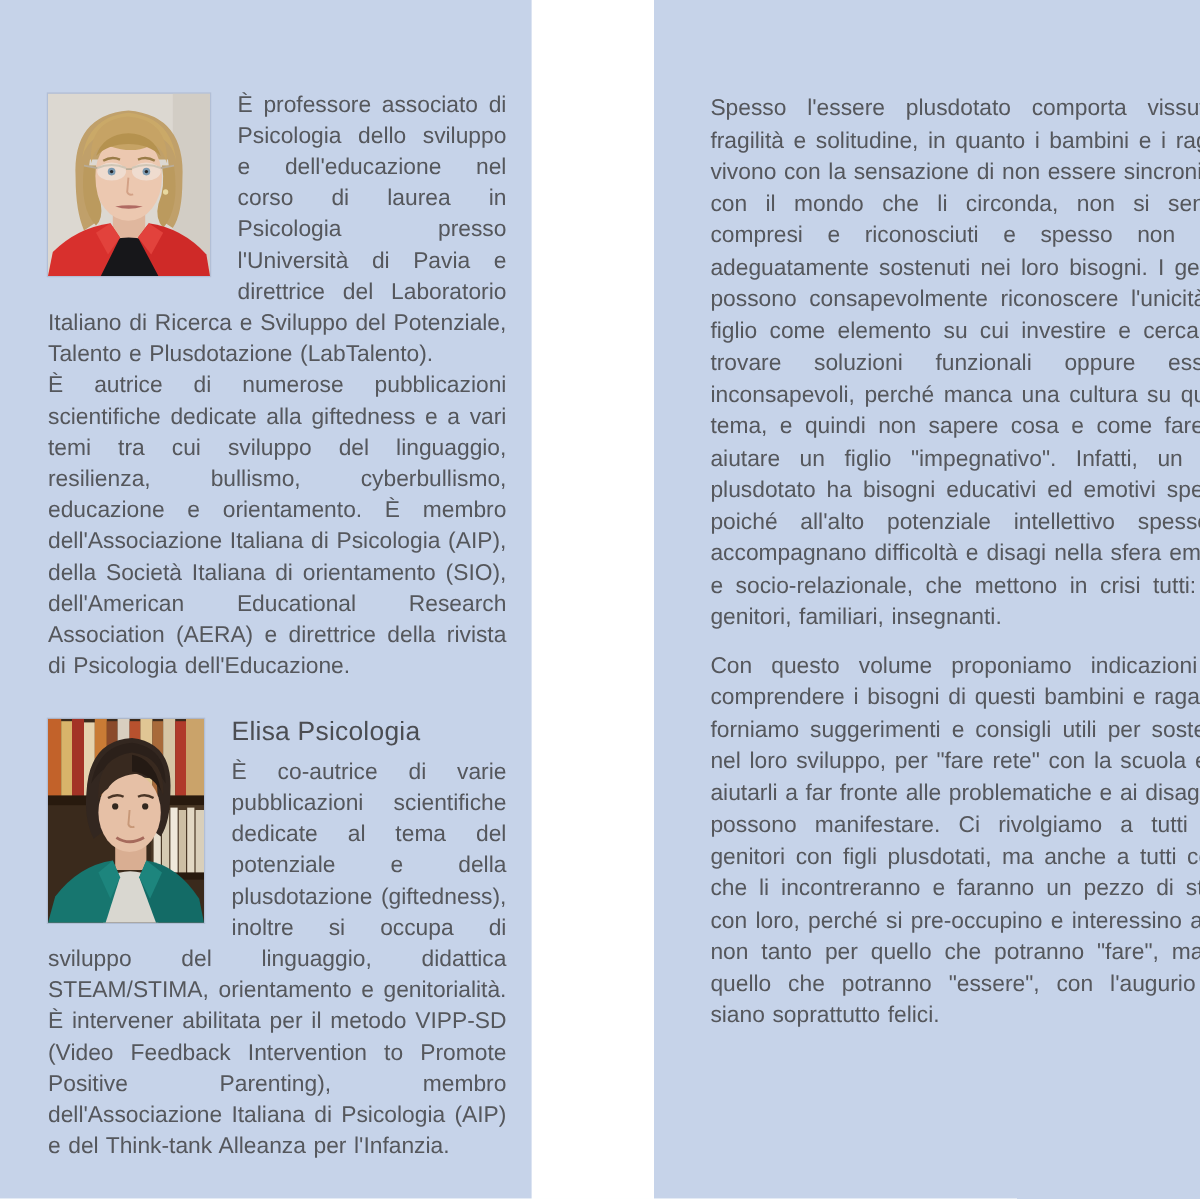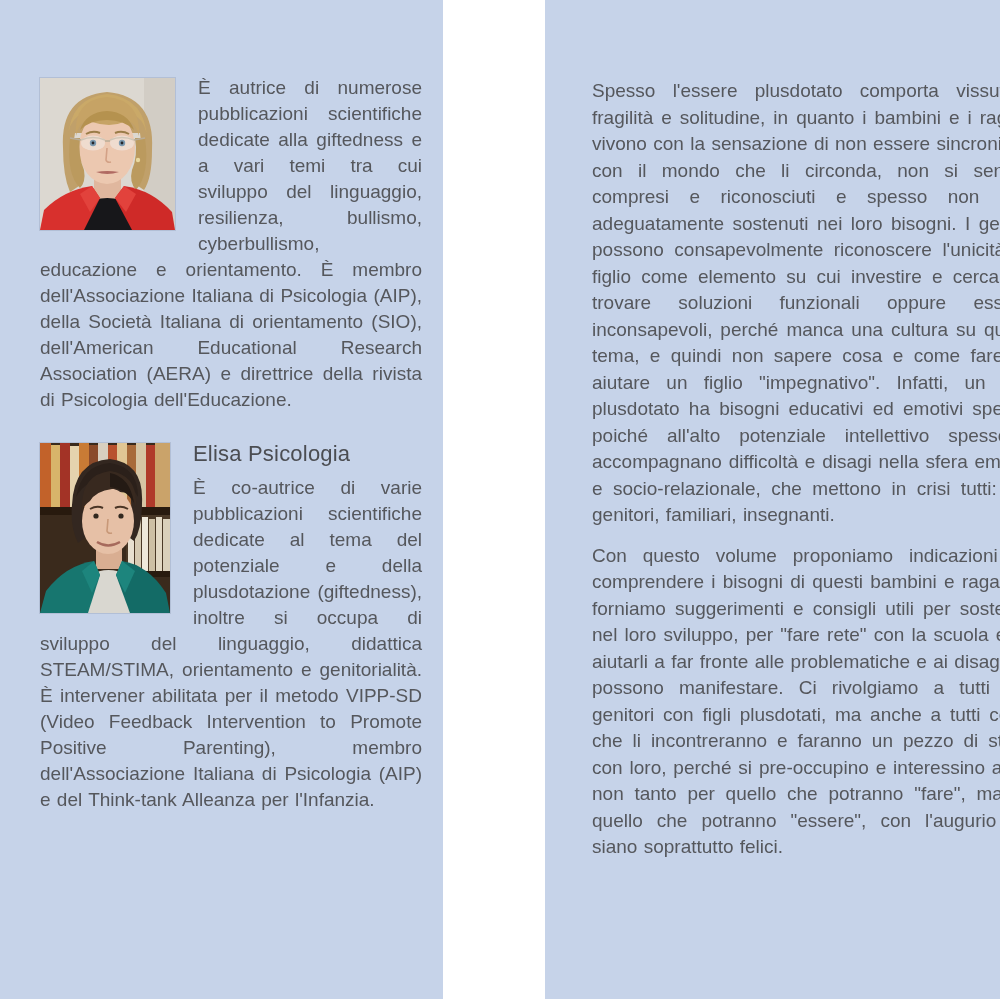--- a/index.html
+++ b/index.html
@@ -88,20 +88,21 @@
           <circle cx="98" cy="82" r="2.2" fill="#e8d9a0"></circle>
 
           <path d="M38 152 L42 126 Q67 114 93 126 L97 152 Z" fill="#17171a"></path>
 
           <path d="M0 152 L4 132 Q24 112 52 108 L60 120 L44 152 Z" fill="#d8302d"></path>
           <path d="M135 152 L132 134 Q112 112 84 108 L75 120 L92 152 Z" fill="#cf2a28"></path>
           <path d="M52 108 L60 120 L50 134 L40 116 Z" fill="#e2423c"></path>
           <path d="M84 108 L75 120 L86 134 L96 116 Z" fill="#e2423c"></path>
         </svg>
       </span>
+      <p>È professore associato di Psicologia dello sviluppo e dell'educazione nel corso di laurea in Psicologia presso l'Università di Pavia e direttrice del Laboratorio Italiano di Ricerca e Sviluppo del Potenziale, Talento e Plusdotazione (LabTalento).</p>
       <p><span>È autrice di numerose pubblicazioni scientifiche dedicate alla giftedness e a vari temi tra cui sviluppo del linguaggio, resilienza, bullismo, cyberbullismo, educazione e orientamento. È membro dell'Associazione Italiana di Psicologia (AIP), della Società Italiana di orientamento (SIO), dell'American Educational Research Association (AERA) e direttrice della rivista di </span><span class="it">Psicologia dell'Educazione.</span></p>
     </div>
 
     <div class="bio">
       <span class="bio-photo">
         <svg width="130" height="170" viewBox="0 0 130 170">
           <rect width="130" height="170" fill="#3a2a1c"></rect>
 
           <rect x="0" y="0" width="11" height="64" fill="#c2622a"></rect>
           <rect x="11" y="2" width="9" height="62" fill="#d8b46a"></rect>

